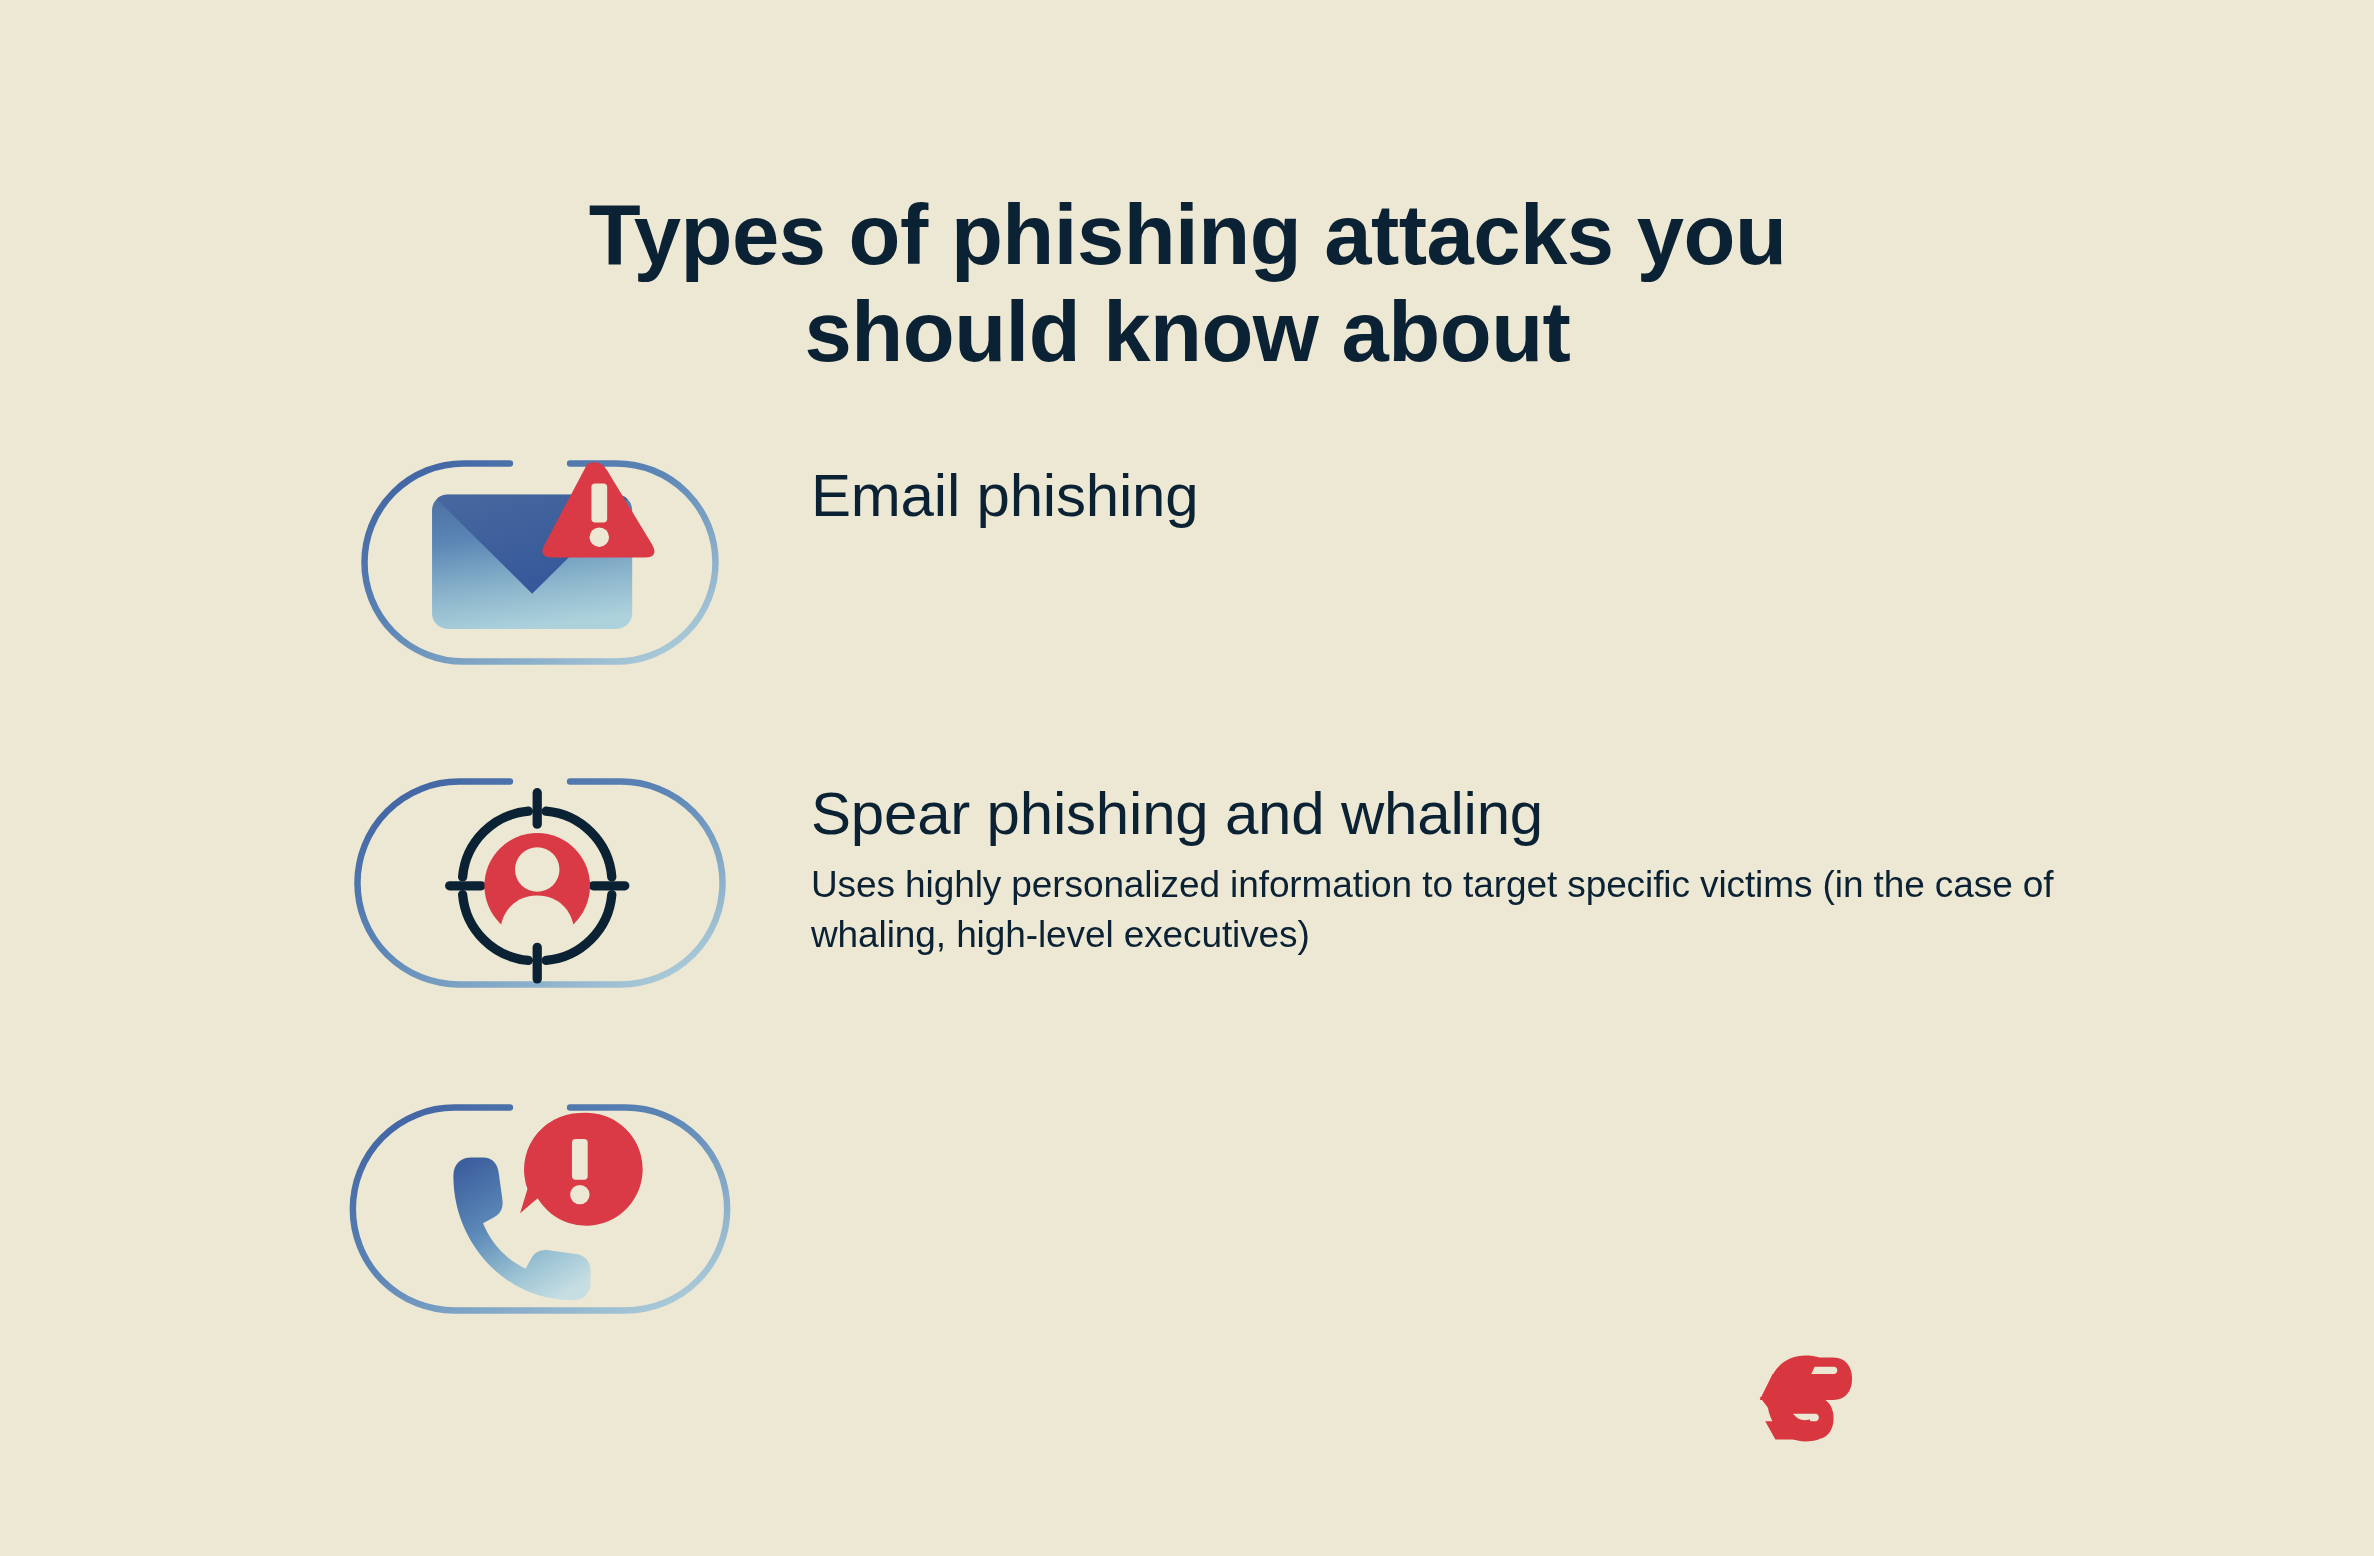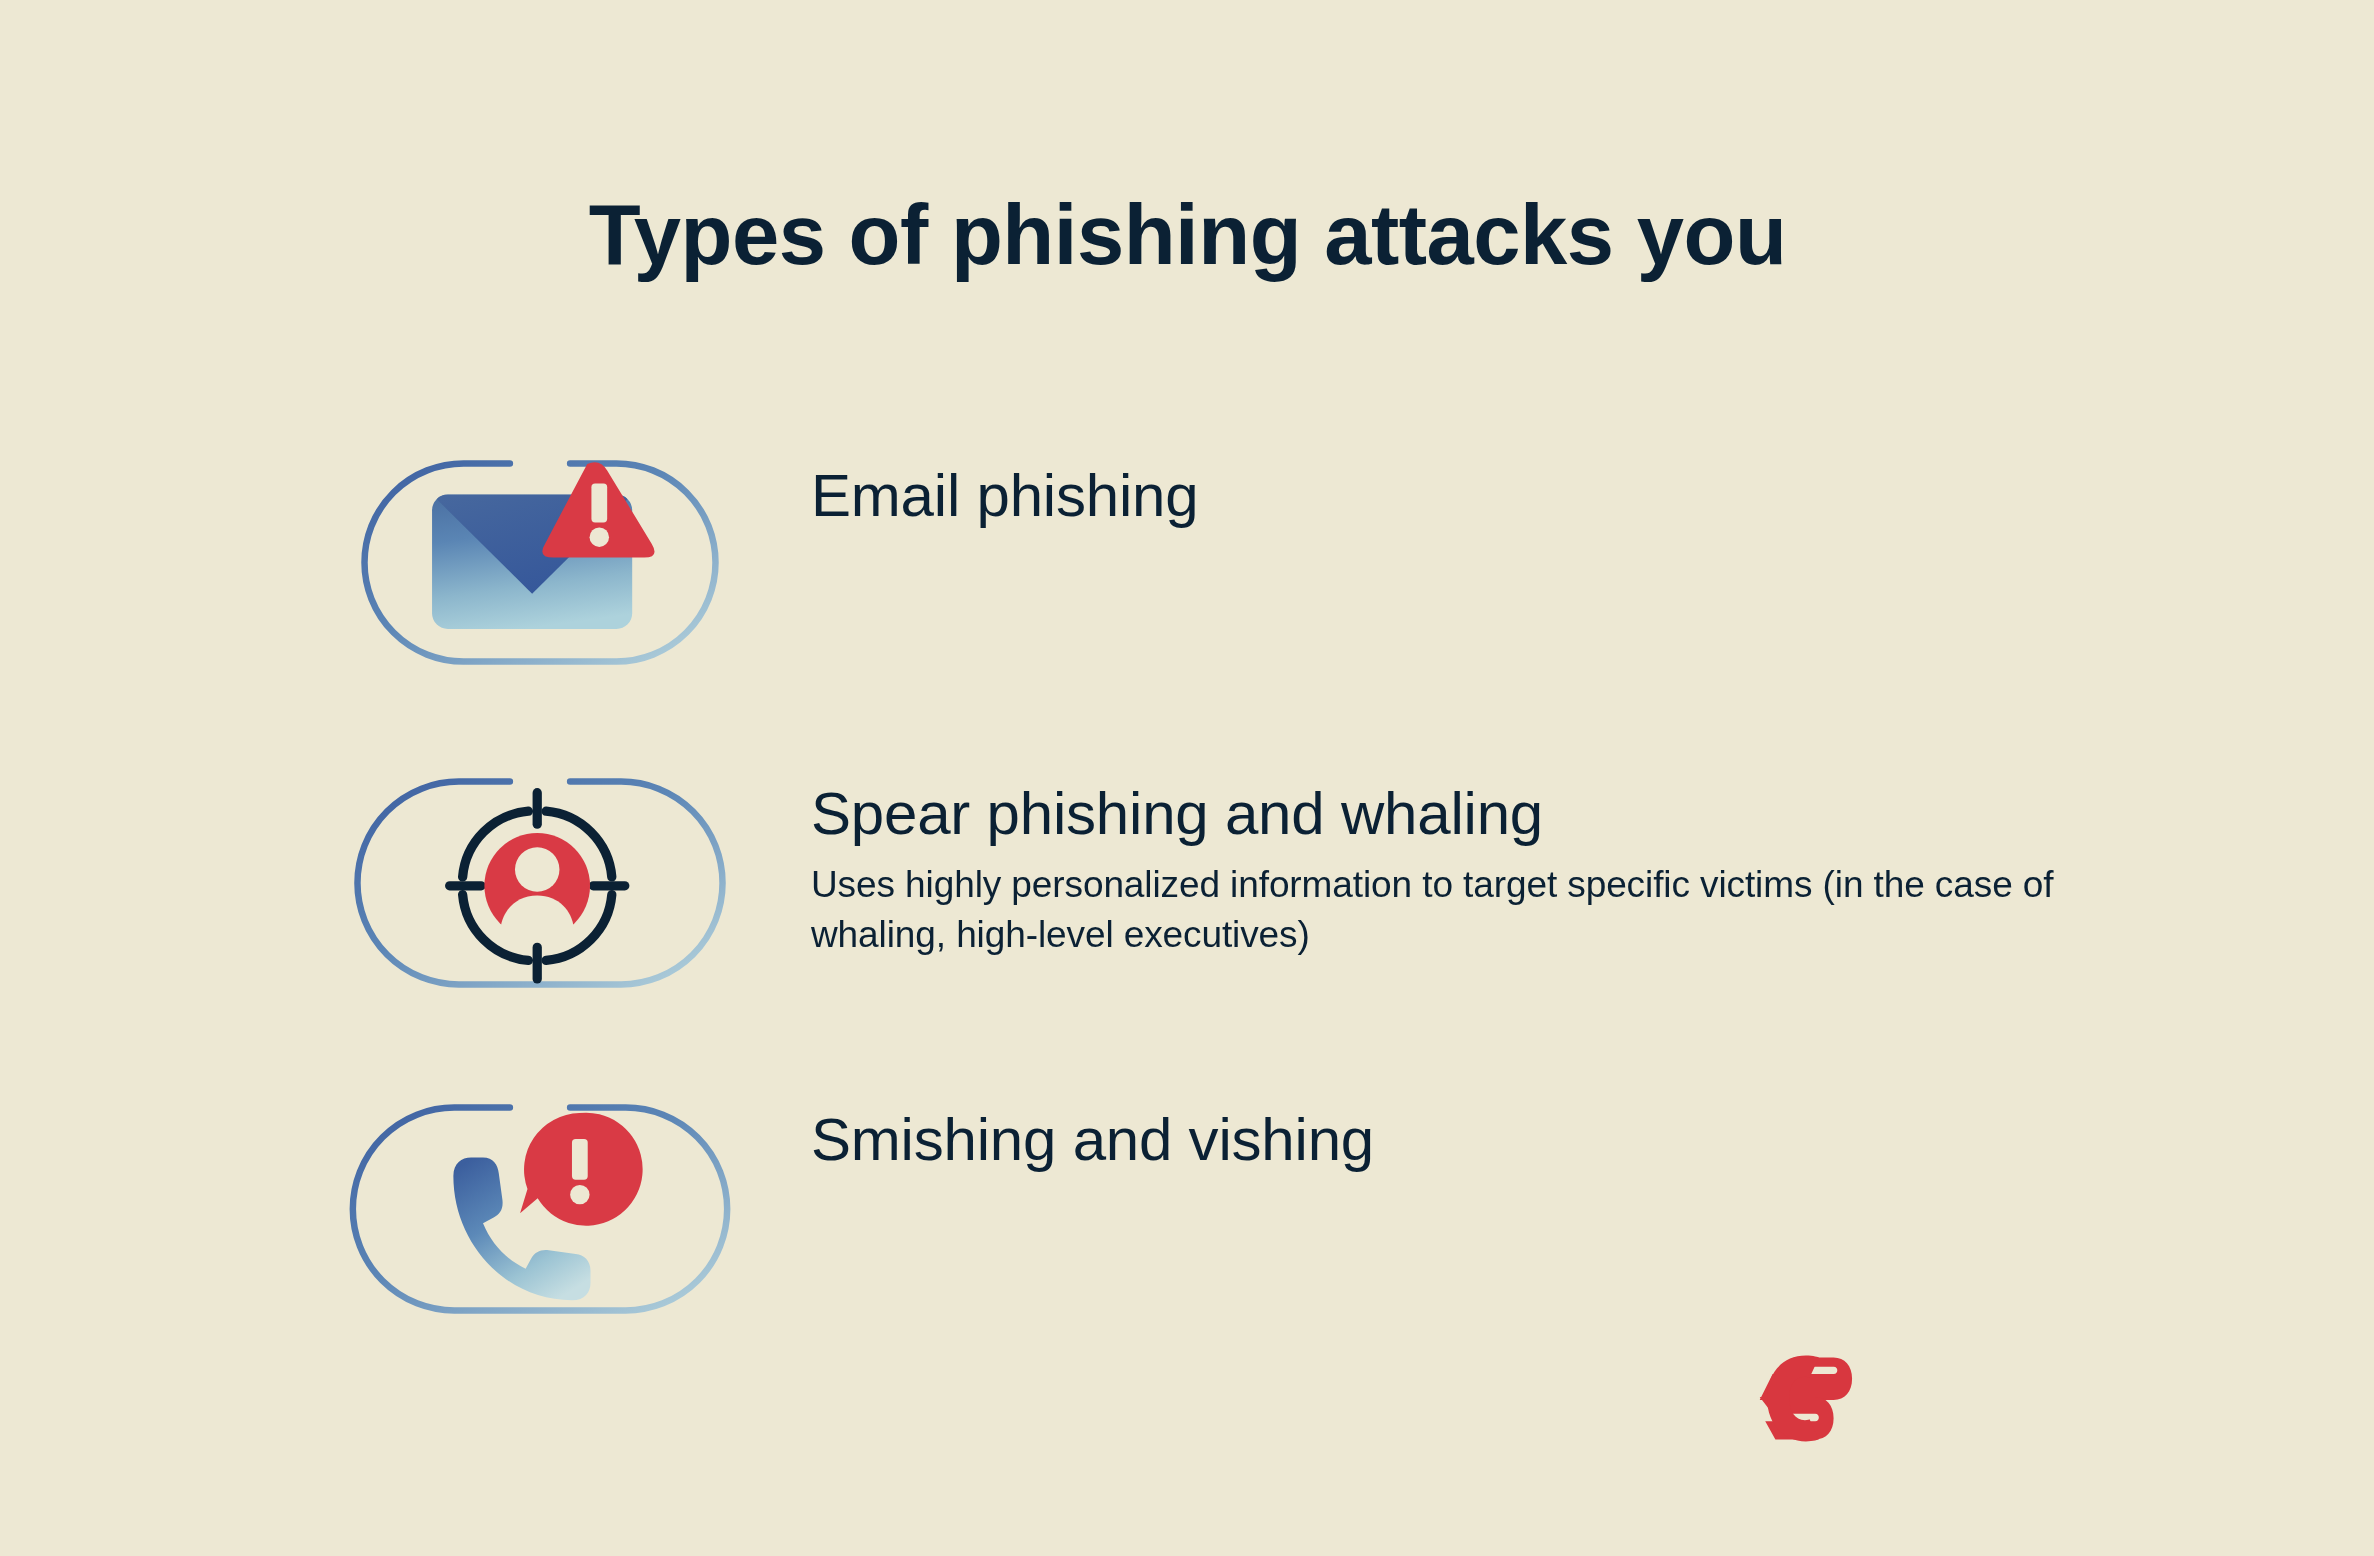--- a/index.html
+++ b/index.html
@@ -123,20 +123,21 @@
     line-height: 1;
   }
 </style>
 </head>
 <body>
 
 <div class="page">
 
   <h1 class="title">
     <span class="title-line">Types of phishing attacks you</span>
+    <span class="title-line">should know about</span>
   </h1>
 
   <div class="row" id="row-0">
     <div class="icon-cell">
       <svg class="ring-svg" viewBox="0 0 395 230">
         <defs>
           <linearGradient id="ringGrad0" x1="0" y1="0" x2="1" y2="1">
             <stop offset="0" stop-color="#3D5FA0"></stop>
             <stop offset="0.45" stop-color="#5C86B6"></stop>
             <stop offset="1" stop-color="#B8D6DE"></stop>
@@ -254,21 +255,20 @@
                  C 252 207 246 216 232 216
                  C 160 216 104 154 104 82 Z" fill="url(#phoneGrad)"></path>
 
         <path d="M 240 14 A 61 61 0 1 1 195 106 L 176 122 L 184 96 A 61 61 0 0 1 240 14 Z" fill="#D93A45"></path>
         <rect x="232" y="42" width="17" height="44" rx="4" fill="#EDE8D3"></rect>
         <circle cx="240.5" cy="102" r="10.5" fill="#EDE8D3"></circle>
       </svg>
     </div>
 
     <div class="text-cell">
-      <h2 class="row-title">Smishing and vishing</h2>
     </div>
   </div>
 
   <div class="logo">
     <svg class="logo-mark" viewBox="0 0 105 105">
       <path d="M 41 8 L 84 8 C 96 8 104 17 104 31 C 104 45 96 54 84 54 L 14 54 L 4 54 L 18 26 L 84 26 C 87 26 88 24 88 22 C 88 20 87 18 84 18 L 34 18 Z" fill="#D8373F"></path>
       <path d="M 21 97 L 64 97 C 76 97 84 88 84 74 C 84 60 76 51 64 51 L 14 51 L 4 51 L 18 69 L 64 69 C 67 69 68 71 68 73 C 68 75 67 77 64 77 L 10 77 Z" fill="#D8373F"></path>
       <path d="M 54 6 C 28 6 12 26 12 52 C 12 78 28 99 54 99 C 62 99 68 97 68 97 L 58 75 C 58 75 56 76 53 76 C 42 76 36 66 36 52 C 36 38 42 29 53 29 C 56 29 58 30 58 30 L 68 8 C 68 8 62 6 54 6 Z" fill="#D8373F"></path>
     </svg>
   </div>

